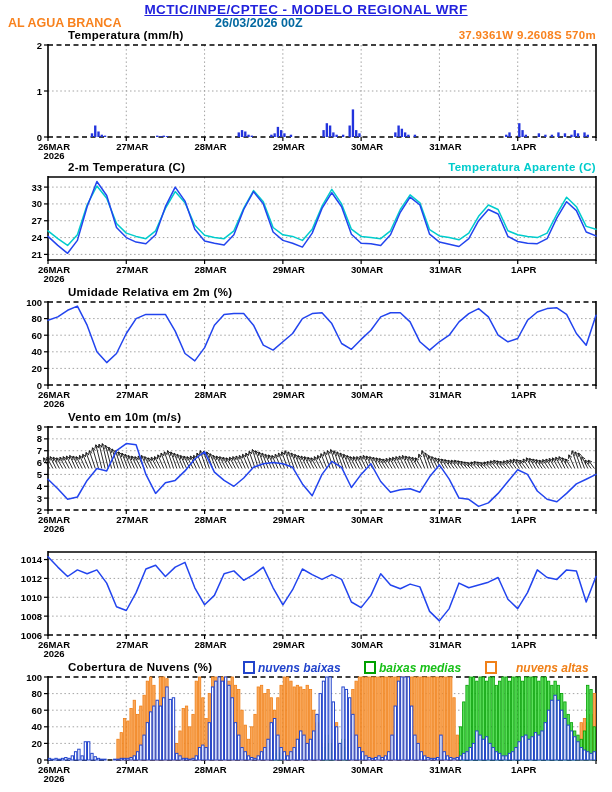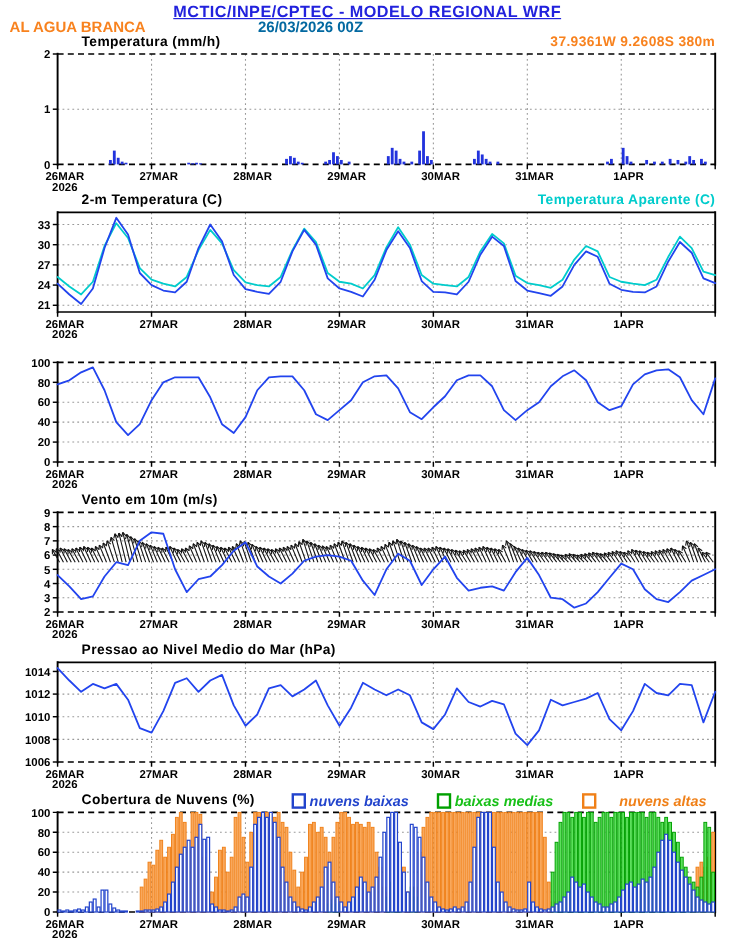--- a/index.html
+++ b/index.html
@@ -21,27 +21,27 @@
 <body>
 
 <div class="page">
   <div class="hdr1" id="hdr1" style="color: rgb(34, 34, 221);">MCTIC/INPE/CPTEC - MODELO REGIONAL WRF</div>
   <div class="hdr2">
     <span class="station" id="station" style="color: rgb(248, 130, 30);">AL AGUA BRANCA</span>
     <span class="run" id="run" style="color: #0369a1;">26/03/2026 00Z</span>
   </div>
 
   <div class="ptitle" style="top:29px">Temperatura (mm/h)</div>
-  <div class="pright" id="coords" style="top: 29px; color: rgb(248, 130, 30);">37.9361W 9.2608S 380m</div>
+  <div class="pright" id="coords" style="top: 29px; color: rgb(248, 130, 30);">37.9361W 9.2608S 570m</div>
 
   <div class="ptitle" style="top:161px">2-m Temperatura (C)</div>
   <div class="pright" id="aptemp-legend" style="top: 161px; color: rgb(0, 204, 204);">Temperatura Aparente (C)</div>
 
+  <div class="ptitle" style="top:286px">Umidade Relativa em 2m (%)</div>
   <div class="ptitle" style="top:411px">Vento em 10m (m/s)</div>
-  <div class="ptitle" style="top:536px">Pressao ao Nivel Medio do Mar (hPa)</div>
   <div class="ptitle" style="top:661px">Cobertura de Nuvens (%)</div>
 
   <div class="legend-item" style="top:661px;left:243px">
     <span class="legend-swatch" id="sw0" style="border-color: rgb(34, 68, 204);"></span>
     <span id="lg0" style="color: rgb(34, 68, 204);">nuvens baixas</span>
   </div>
   <div class="legend-item" style="top:661px;left:364px">
     <span class="legend-swatch" id="sw1" style="border-color: rgb(0, 160, 0);"></span>
     <span id="lg1" style="color: rgb(24, 192, 24);">baixas medias</span>
   </div>

